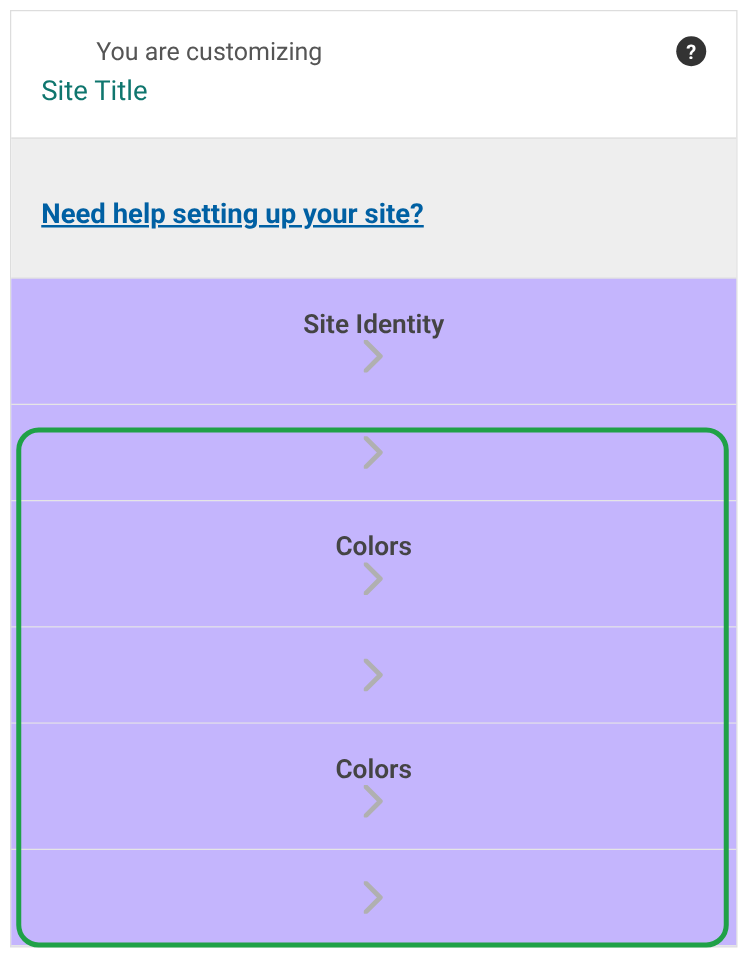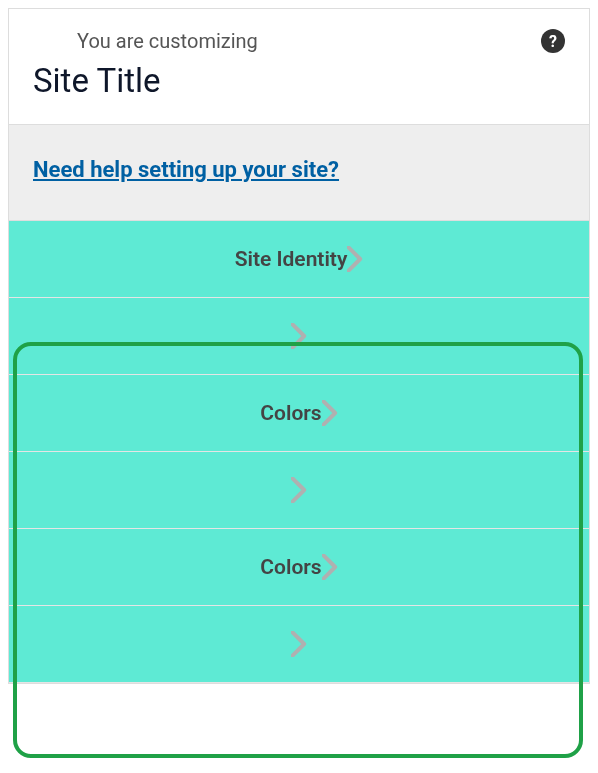--- a/index.html
+++ b/index.html
@@ -24,43 +24,43 @@
       position: relative;
     }
     .header-label {
       color: #555;
       font-size: 20px;
       font-weight: 400;
       margin-bottom: 8px;
       margin-left: 44px;
     }
     .header-title {
-      color: #0f172a;
-      font-size: 33px;
+      color: #0f766e;
+      font-size: 22px;
       font-weight: 400;
     }
     .help-icon {
       position: absolute;
       top: 20px;
       right: 24px;
       width: 24px;
       height: 24px;
       border-radius: 50%;
       background: #333;
       color: #fff;
       display: flex;
       align-items: center;
       justify-content: center;
       font-weight: bold;
       font-size: 16px;
       cursor: pointer;
     }
     .help-banner {
       background: #eee;
-      padding: 32px 24px 38px 24px;
+      padding: 48px 24px 38px 24px;
       border-top: 1px solid #ddd;
       border-bottom: 1px solid #ddd;
     }
     .help-link {
       color: #0060a3;
       font-size: 22px;
       font-weight: 700;
       text-decoration: underline;
       cursor: pointer;
     }
@@ -68,21 +68,22 @@
       display: flex;
       flex-direction: column;
     }
     .section-item {
       display: flex;
       align-items: center;
       justify-content: center;
       padding: 25px 24px;
       border-bottom: 1px solid #e5e5e5;
       cursor: pointer;
-      background: #5eead4;
+      background: #c4b5fd;
+      flex-direction: column;
     }
     .section-label {
       color: #444;
       font-size: 21px;
       font-weight: 600;
     }
     .chevron {
       display: inline-flex;
     }
     .chevron svg {

